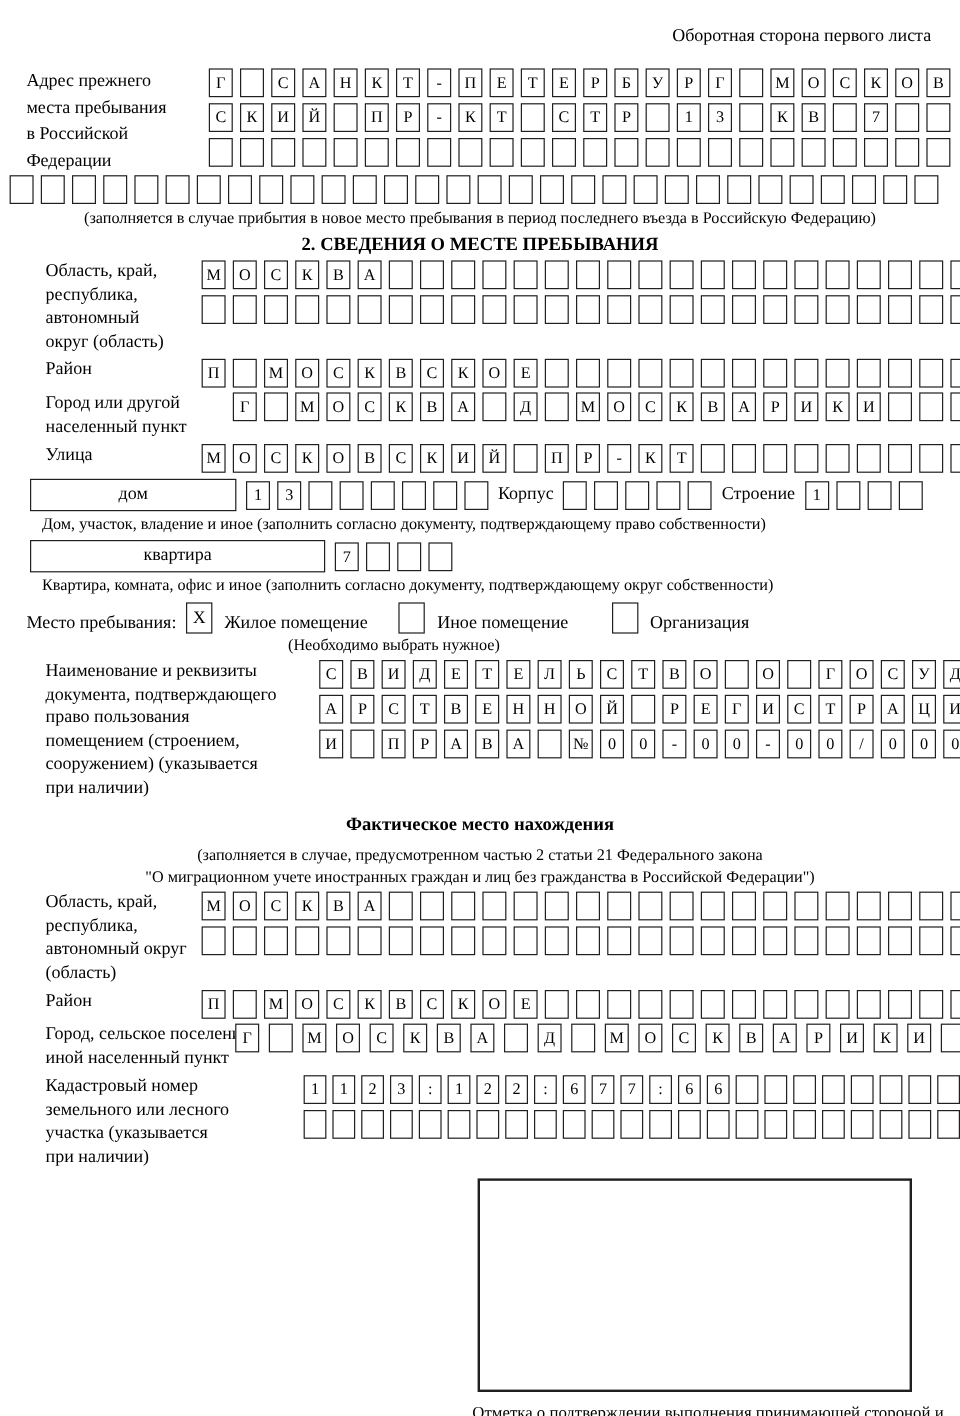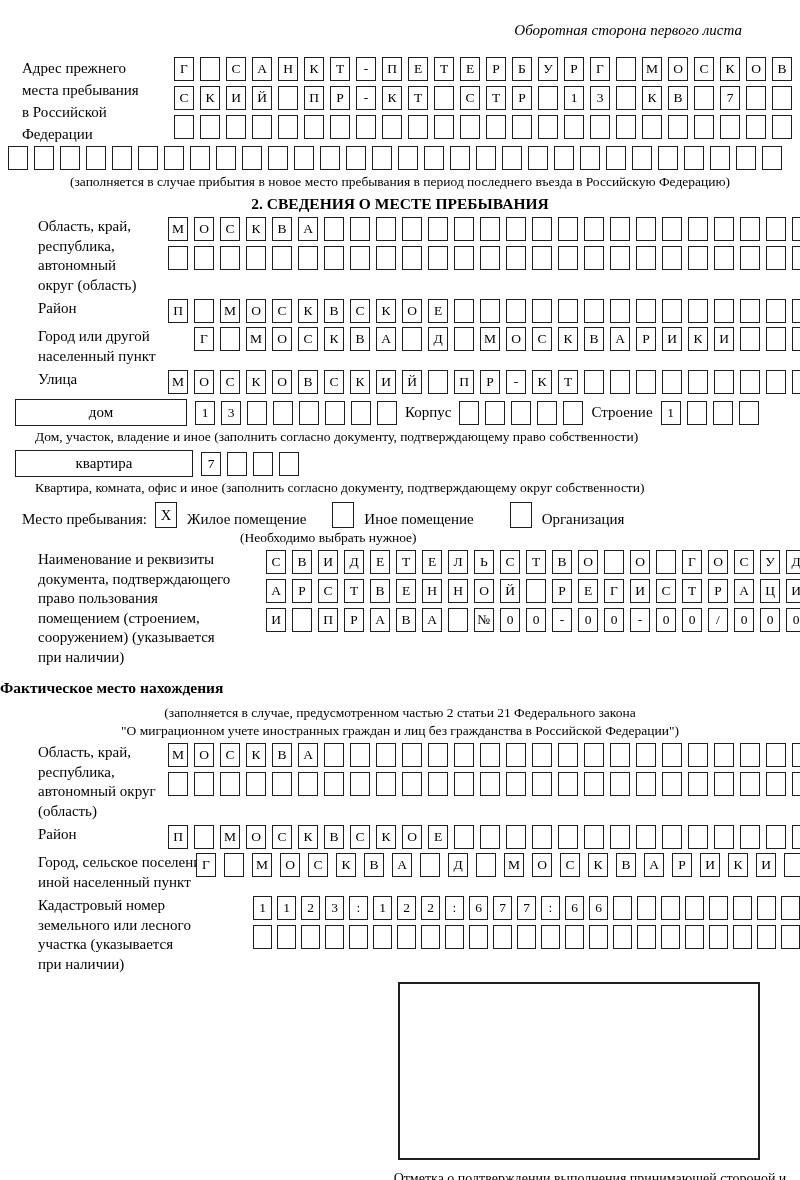--- a/index.html
+++ b/index.html
@@ -2,21 +2,21 @@
 <html><head>
 <meta charset="utf-8">
 <style>
   html,body{margin:0;padding:0;background:#fff;}
   .page{
     width:800px;height:1180px;overflow:hidden;position:relative;
     background:#fff;color:#000;
     font-family:"Liberation Serif","DejaVu Serif",serif;
     box-sizing:border-box;
   }
-  .hdr{ text-align:right; padding:22px 58px 0 0; font-size:15px;font-style:italic; }
+  .hdr{ text-align:right; padding:22px 24px 0 0; font-size:15px; }
 
   .cells{display:flex;gap:6px;}
   .cell{
     width:20px;height:24px;border:1.6px solid #1f1f1f;box-sizing:border-box;
     display:flex;align-items:center;justify-content:center;
     font-size:13.5px;flex-shrink:0;background:#fff;
   }
   .cellsK .cell{width:19px;} .cellsK{gap:5px;}
   .cellsS{gap:8px;}
 
@@ -31,33 +31,33 @@
   .frow{display:flex;align-items:flex-start;padding-left:38px;margin-top:4px;}
   .flabel{width:130px;flex-shrink:0;font-size:15px;line-height:19.5px;white-space:pre;}
   .flabel-doc{width:228px;}
   .flabel-set{width:155px;}
   .flabel-kad{width:200px;}
   .colcells .cells{margin-bottom:5px;}
   .indent26{margin-left:26px;}
   .indent15{margin-left:15px;}
   .indent3{margin-left:3px;}
 
-  .houserow{display:flex;align-items:center;gap:8px;margin:5px 0 0 15px;font-size:15px;}
+  .houserow{display:flex;align-items:center;gap:8px;margin:5px 0 0 25px;font-size:15px;}
   .wbox{border:1.6px solid #1f1f1f;height:27px;box-sizing:border-box;
         display:flex;align-items:center;justify-content:center;font-size:15px;background:#fff;}
-  .wbox-dom{width:172px;} .wbox-kv{width:178px;}
+  .wbox-dom{width:172px;} .wbox-kv{width:246px;}
   .cap{margin:3px 0 0 35px;font-size:13.5px;}
 
   .stayrow{display:flex;align-items:flex-end;margin:6px 0 0 22px;font-size:15px;}
   .chk{width:22px;height:26px;border:1.6px solid #1f1f1f;box-sizing:border-box;
        display:flex;align-items:center;justify-content:center;font-size:14.5px;margin:0 10px 0 8px;background:#fff;}
   .chk2{margin-left:26px;} .chk3{margin-left:36px;}
   .staynote{margin:2px 0 0 240px;font-size:13.5px;}
 
-  .h3{ font-weight:bold; font-size:15.5px; margin-top:12px; }
+  .h3{ text-align:center; font-weight:bold; font-size:15.5px; margin-top:12px; }
   .subnote{ text-align:center; font-size:13.5px; margin-top:8px; }
   .subnote2{ text-align:center; font-size:13.5px; margin-top:2px; }
 
   .stamp{ margin:8px 0 0 398px; width:362px; height:178px;
           border:2px solid #1f1f1f; box-sizing:border-box; background:#fff; }
   .stampcap{ margin:6px 0 0 390px; width:400px; text-align:center;
              font-size:14px; line-height:26px; }
 </style>
 </head>
 <body>

